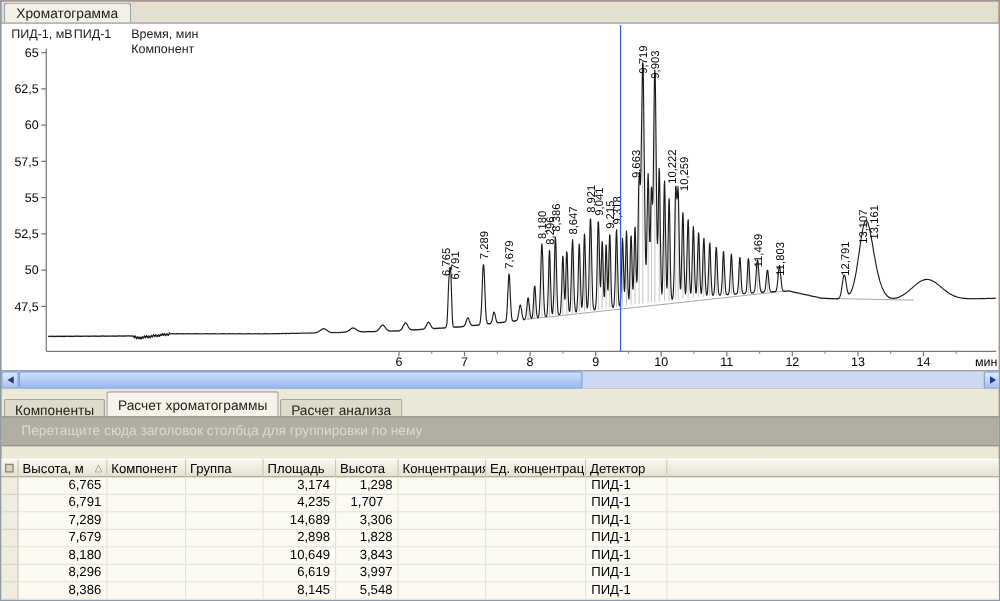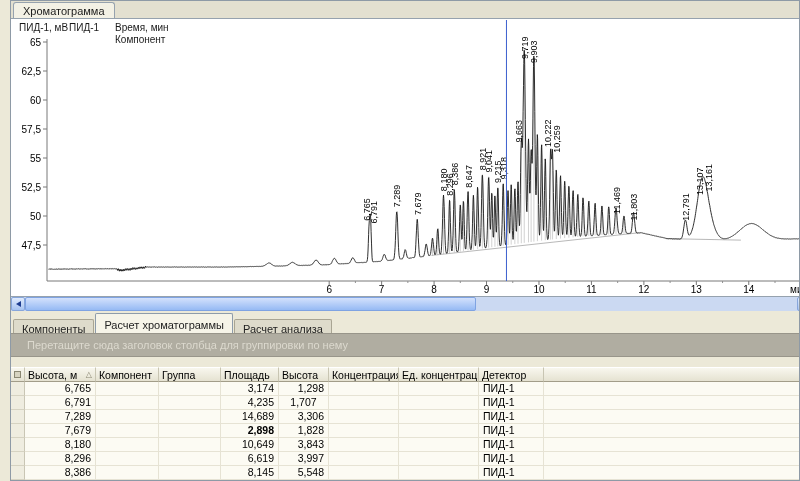--- a/index.html
+++ b/index.html
@@ -1,18 +1,18 @@
 <!DOCTYPE html>
 <html><head>
 <meta charset="utf-8">
 <style>
   * { margin:0; padding:0; box-sizing:border-box; }
   html,body { width:800px; height:481px; }
   body { font-family:"Liberation Sans",sans-serif; font-size:11px; background:#ece9d8; position:relative; overflow:hidden; }
-  #root { position:absolute; inset:0; border:1px solid #8e9aa6; background:#c2410c; overflow:hidden;margin-left:10px; }
+  #root { position:absolute; inset:0; border:1px solid #8e9aa6; background:#c2410c; overflow:hidden; }
 
   
   .top-tabbar { position:absolute; top:0; left:0; width:100%; height:17px; background:#e3e0d0; }
   .top-tab { position:absolute; left:2px; top:1px; height:16px; padding:2px 9px 0; background:#f3f1e5;
              border:1px solid #96a2ae; border-bottom:none; border-radius:3px 3px 0 0; font-size:11px; color:#1a1a1a; }
 
   
   .chart-panel { position:absolute; top:17px; left:0; width:800px; height:279px; background:#ffffff;
                  border-top:1px solid #96a2ae; border-bottom:1px solid #96a2ae; }
   .chart-panel svg { position:absolute; left:0; top:0; }
@@ -276,21 +276,21 @@
           <div class="g-cell g-body" style="width: 70px; text-align: left;"></div>
           <div class="g-cell g-body" style="width: 80px; text-align: left;"></div>
           <div class="g-cell g-body" style="width: 65px; text-align: left;">ПИД-1</div>
           <div class="g-cell g-body g-fill"></div>
         </div>
         <div class="g-row">
           <div class="g-cell g-ind-cell"></div>
           <div class="g-cell g-body" style="width: 71px; text-align: right;">7,679</div>
           <div class="g-cell g-body" style="width: 63px; text-align: left;"></div>
           <div class="g-cell g-body" style="width: 62px; text-align: left;"></div>
-          <div class="g-cell g-body" style="width: 58px; text-align: right; font-weight: bold;">2,898</div>
+          <div class="g-cell g-body" style="width: 58px; text-align: right;">2,898</div>
           <div class="g-cell g-body" style="width: 50px; text-align: right;">1,828</div>
           <div class="g-cell g-body" style="width: 70px; text-align: left;"></div>
           <div class="g-cell g-body" style="width: 80px; text-align: left;"></div>
           <div class="g-cell g-body" style="width: 65px; text-align: left;">ПИД-1</div>
           <div class="g-cell g-body g-fill"></div>
         </div>
         <div class="g-row">
           <div class="g-cell g-ind-cell"></div>
           <div class="g-cell g-body" style="width: 71px; text-align: right;">8,180</div>
           <div class="g-cell g-body" style="width: 63px; text-align: left;"></div>

